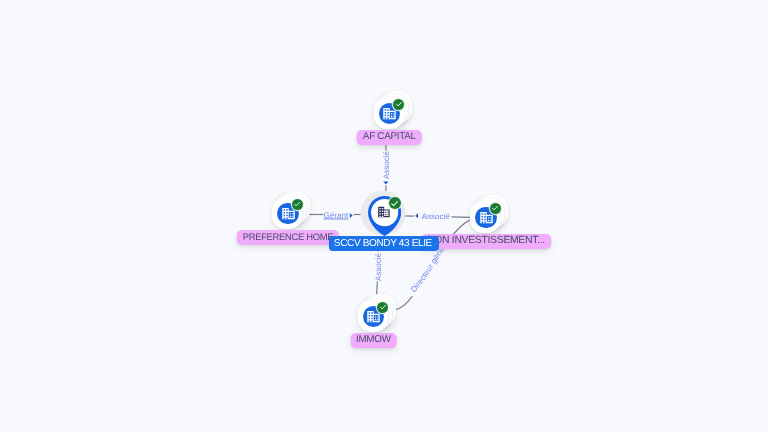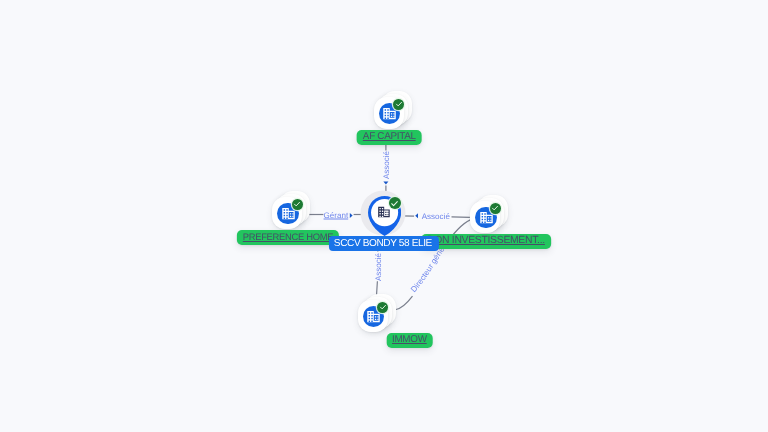--- a/index.html
+++ b/index.html
@@ -13,23 +13,23 @@
   .card{position:absolute;border-radius:12.5px;background:#ffffff;
         box-shadow:0 0.5px 1.5px rgba(60,64,80,.10),0 2.5px 6px rgba(60,64,80,.10);}
   .c3{left:8.1px;top:0px;width:30.1px;height:32px;}
   .c2{left:4.1px;top:3.1px;width:30.1px;height:32px;}
   .c1{left:0px;top:6.1px;width:30.1px;height:32px;}
   .blob{position:absolute;left:5.3px;top:11.5px;width:21.2px;height:21.2px;border-radius:50%;background:#1667e0;}
   .blob svg{position:absolute;left:3.2px;top:3.2px;}
   .badge{position:absolute;left:19.7px;top:7.6px;width:10.8px;height:10.8px;border-radius:50%;background:#1d7a33;
          box-shadow:0 0 0 1.2px rgba(230,246,232,.9);}
   .badge svg{position:absolute;left:1.4px;top:1.4px;}
-  .label{position:absolute;transform:translateX(-50%);background:#22c55e;border-radius:5px;
+  .label{position:absolute;transform:translateX(-50%);background:#f0abfc;border-radius:5px;
          padding:3.6px 6.1px 3.6px 5.8px;font-size:9.9px;line-height:8.6px;letter-spacing:-0.3px;color:#464e68;white-space:nowrap;
-         box-shadow:0 1px 2px rgba(60,64,80,.09),0 3px 7px rgba(60,64,80,.11);z-index:6;text-decoration:underline;}
+         box-shadow:0 1px 2px rgba(60,64,80,.09),0 3px 7px rgba(60,64,80,.11);z-index:6;}
   .elabel{position:absolute;transform-origin:50% 50%;font-size:8.05px;color:#7087ec;white-space:nowrap;z-index:4;}
   .cnode{position:absolute;z-index:8;}
   .halo{position:absolute;left:50%;top:50%;transform:translate(-50%,-50%);
         width:45px;height:45px;border-radius:50%;background:#eaeaee;
         margin-left:-1.9px;margin-top:0.9px;}
   .clabel{position:absolute;transform:translateX(-50%);background:#1a73e8;border-radius:4px;
           padding:3.3px 7.5px 3.3px 4.5px;font-size:10.1px;line-height:8.4px;letter-spacing:-0.4px;color:#ffffff;white-space:nowrap;z-index:10;}
 </style>
 </head>
 <body>
@@ -121,32 +121,32 @@
               <path fill="#ffffff" fill-rule="evenodd" d="M2 3h10.4v4.6h9.6V21H2V3zm2.2 2.2v2.3h2.3V5.2H4.2zm4.3 0v2.3h2.3V5.2H8.5zM4.2 9.6v2.3h2.3V9.6H4.2zm4.3 0v2.3h2.3V9.6H8.5zM4.2 14v2.3h2.3V14H4.2zm4.3 0v2.3h2.3V14H8.5zm-4.3 4.4v2.3h2.3v-2.3H4.2zm4.3 0v2.3h2.3v-2.3H8.5zM12.4 9.7v9.1h7.6V9.7h-7.6zm1.8 1.8h2.2v2.2h-2.2v-2.2zm4 0h2.2v2.2h-2.2v-2.2zm-4 3.9h2.2v2.2h-2.2v-2.2zm4 0h2.2v2.2h-2.2v-2.2z"></path>
             </svg>
           </div>
           <div class="badge">
             <svg width="8" height="8" viewBox="0 0 24 24">
               <path fill="none" stroke="#e8f7ea" stroke-width="2.8" stroke-linecap="round" stroke-linejoin="round" d="M4.5 12.5l5 5.2L19.5 7"></path>
             </svg>
           </div>
         </div>
       </div>
-      <div class="label" style="left: 373.5px; top: 332.7px; font-size: 9.9px; margin-left: 36px;">IMMOW</div>
+      <div class="label" style="left: 373.5px; top: 332.7px; font-size: 9.9px;">IMMOW</div>
       <div class="cnode" style="left: 352.4px; top: 180.6px; width: 64px; height: 64px;">
         <div class="halo"></div>
         <svg width="33.2" height="40" viewBox="0 0 33.2 40" style="position:absolute;left:15.4px;top:15.4px">
           <circle cx="16.6" cy="16.6" r="16.6" fill="#1463e8"></circle>
           <path fill="#1463e8" d="M1.7 23.9 Q6 34 16.6 40 Q27.2 34 31.5 23.9 Z"></path>
           <circle cx="16.6" cy="16.6" r="13.55" fill="#fff"></circle>
         </svg>
         <div style="position:absolute;left:24.4px;top:24.6px"><svg width="13.9" height="13.9" viewBox="0 0 24 24">
             <path fill="#2a3254" fill-rule="evenodd" d="M2 3h10.4v4.6h9.6V21H2V3zm2.2 2.2v2.3h2.3V5.2H4.2zm4.3 0v2.3h2.3V5.2H8.5zM4.2 9.6v2.3h2.3V9.6H4.2zm4.3 0v2.3h2.3V9.6H8.5zM4.2 14v2.3h2.3V14H4.2zm4.3 0v2.3h2.3V14H8.5zm-4.3 4.4v2.3h2.3v-2.3H4.2zm4.3 0v2.3h2.3v-2.3H8.5zM12.4 9.7v9.1h7.6V9.7h-7.6zm1.8 1.8h2.2v2.2h-2.2v-2.2zm4 0h2.2v2.2h-2.2v-2.2zm-4 3.9h2.2v2.2h-2.2v-2.2zm4 0h2.2v2.2h-2.2v-2.2z"></path>
           </svg></div>
         <div class="badge" style="left:36.5px;top:16.8px;width:12px;height:12px">
           <svg width="9" height="9" viewBox="0 0 24 24" style="left:1.5px;top:1.5px">
             <path fill="none" stroke="#e8f7ea" stroke-width="2.8" stroke-linecap="round" stroke-linejoin="round" d="M4.5 12.5l5 5.2L19.5 7"></path>
           </svg>
         </div>
       </div>
-      <div class="clabel" style="left: 384.4px; top: 236.4px;">SCCV BONDY 58 ELIE</div>
+      <div class="clabel" style="left: 384.4px; top: 236.4px;">SCCV BONDY 43 ELIE</div>
     </div>
 </div>
 
 </body></html>

